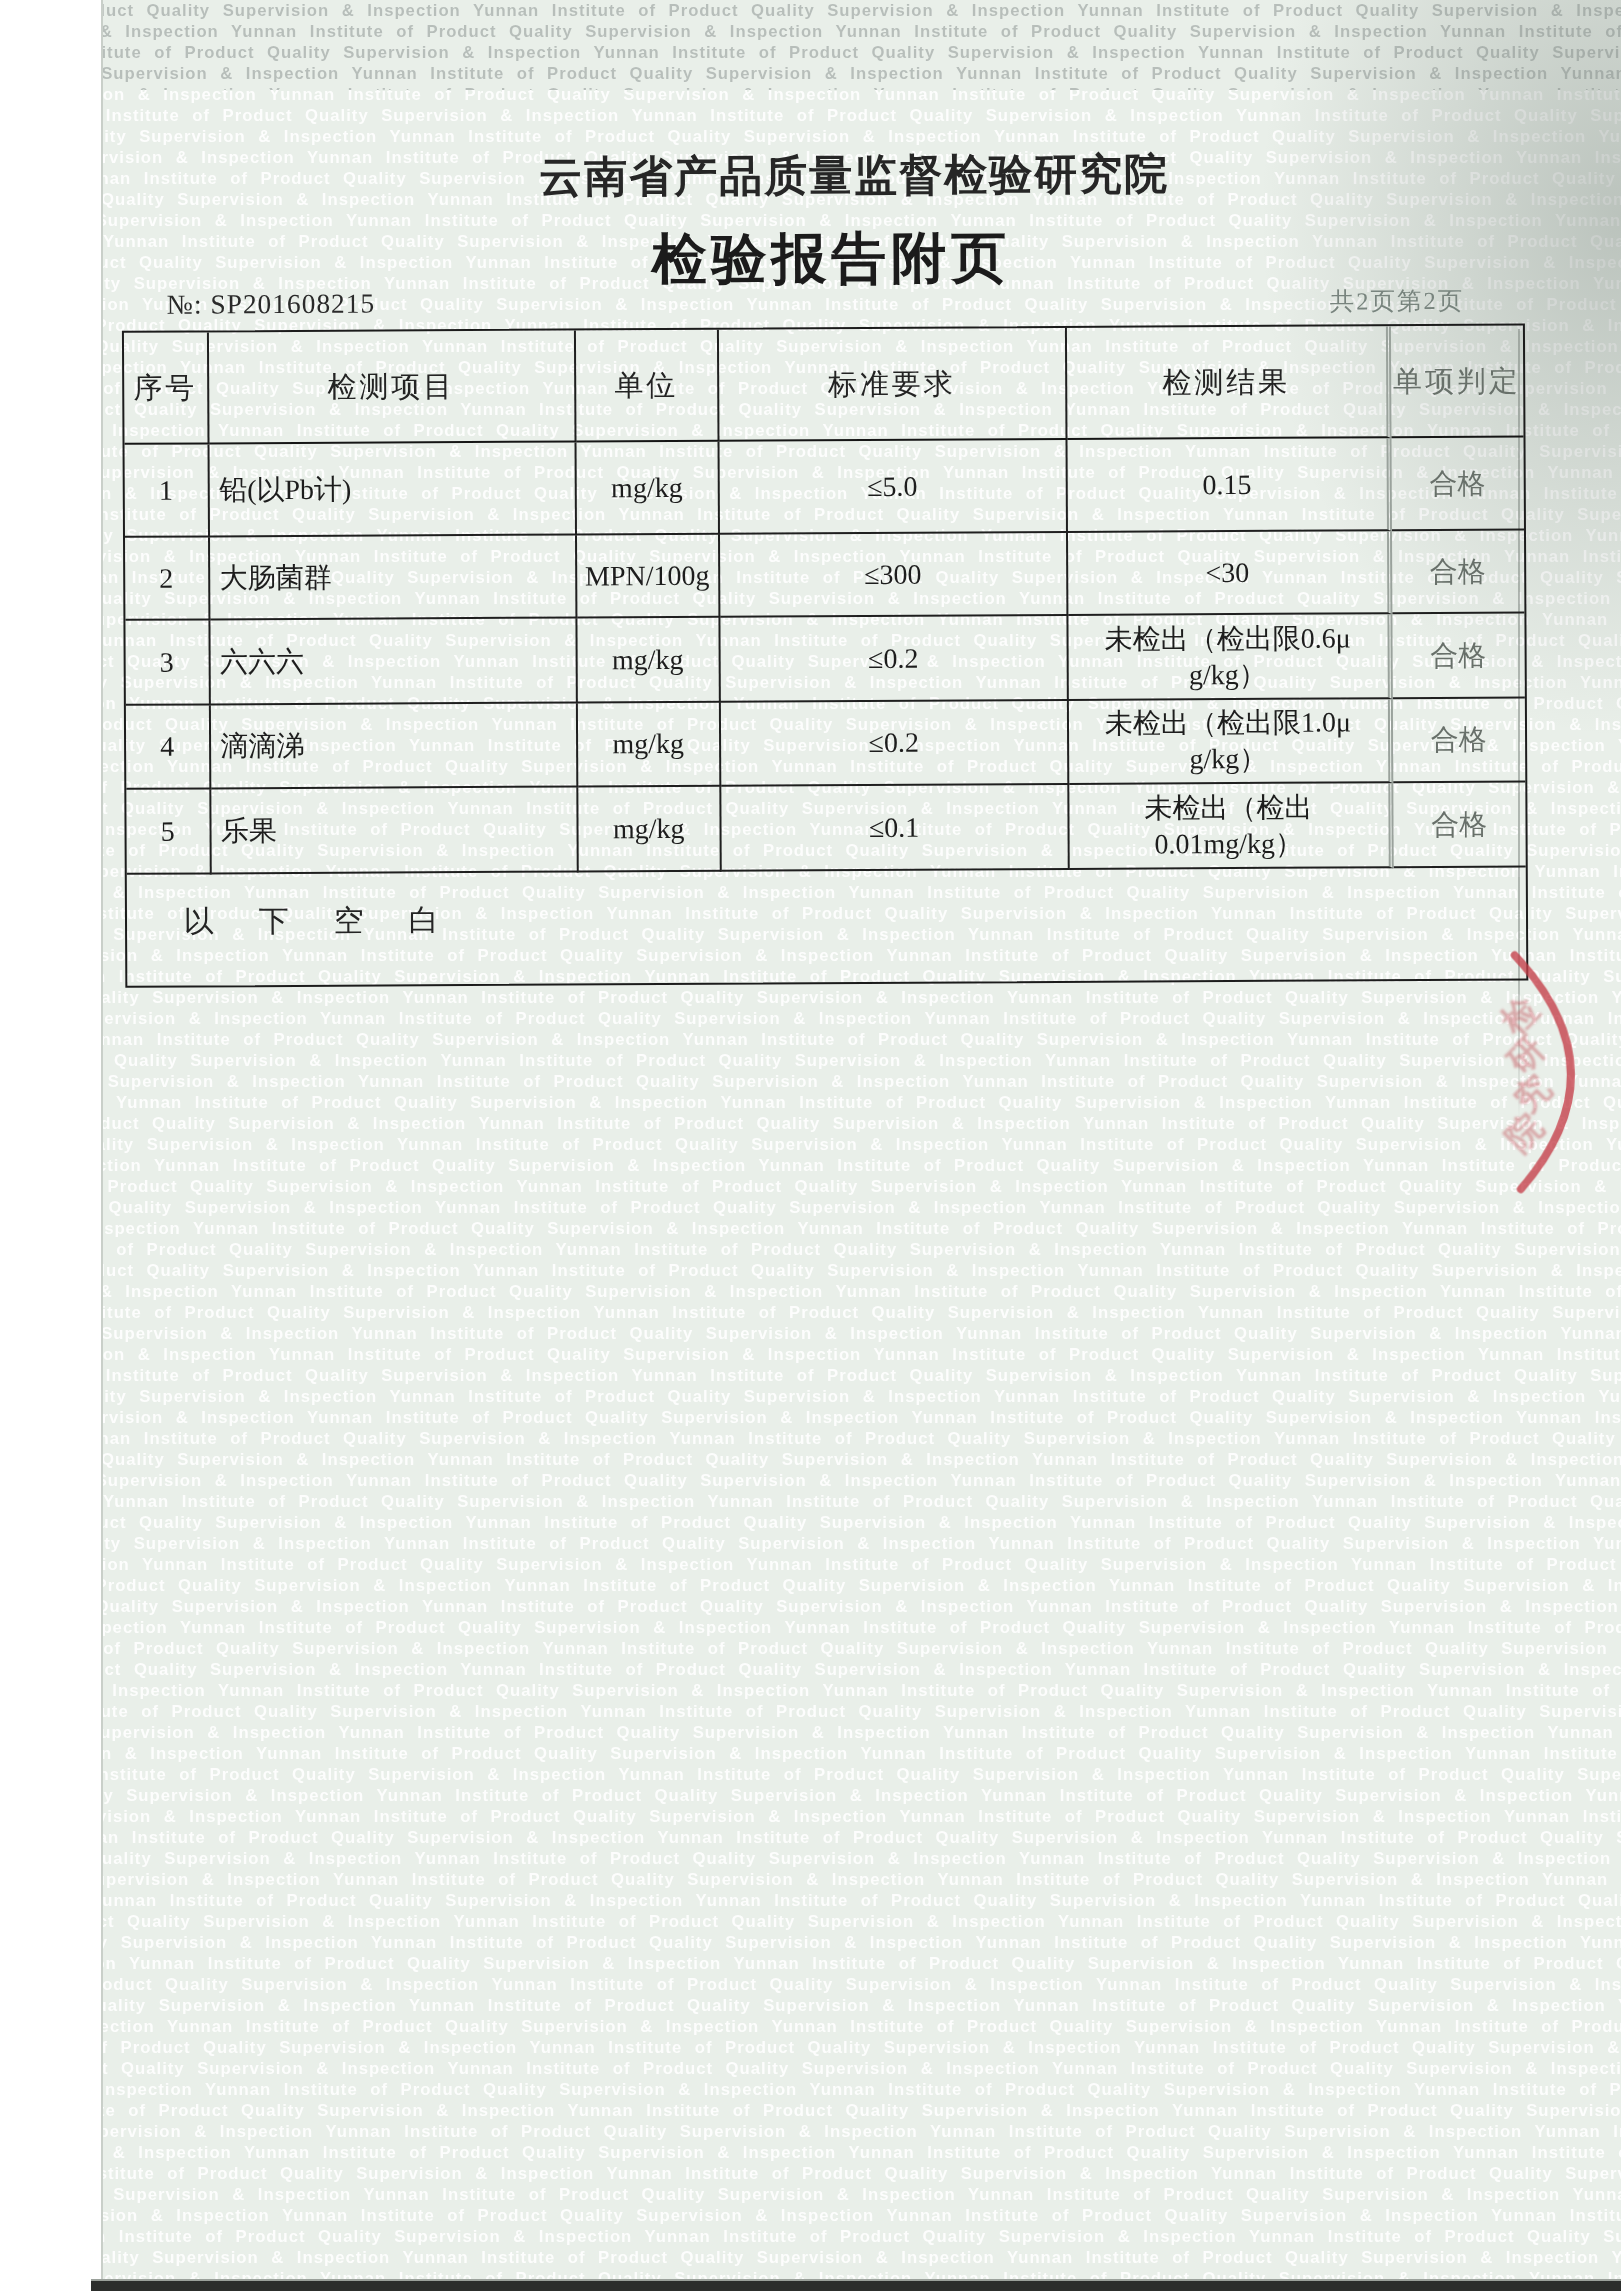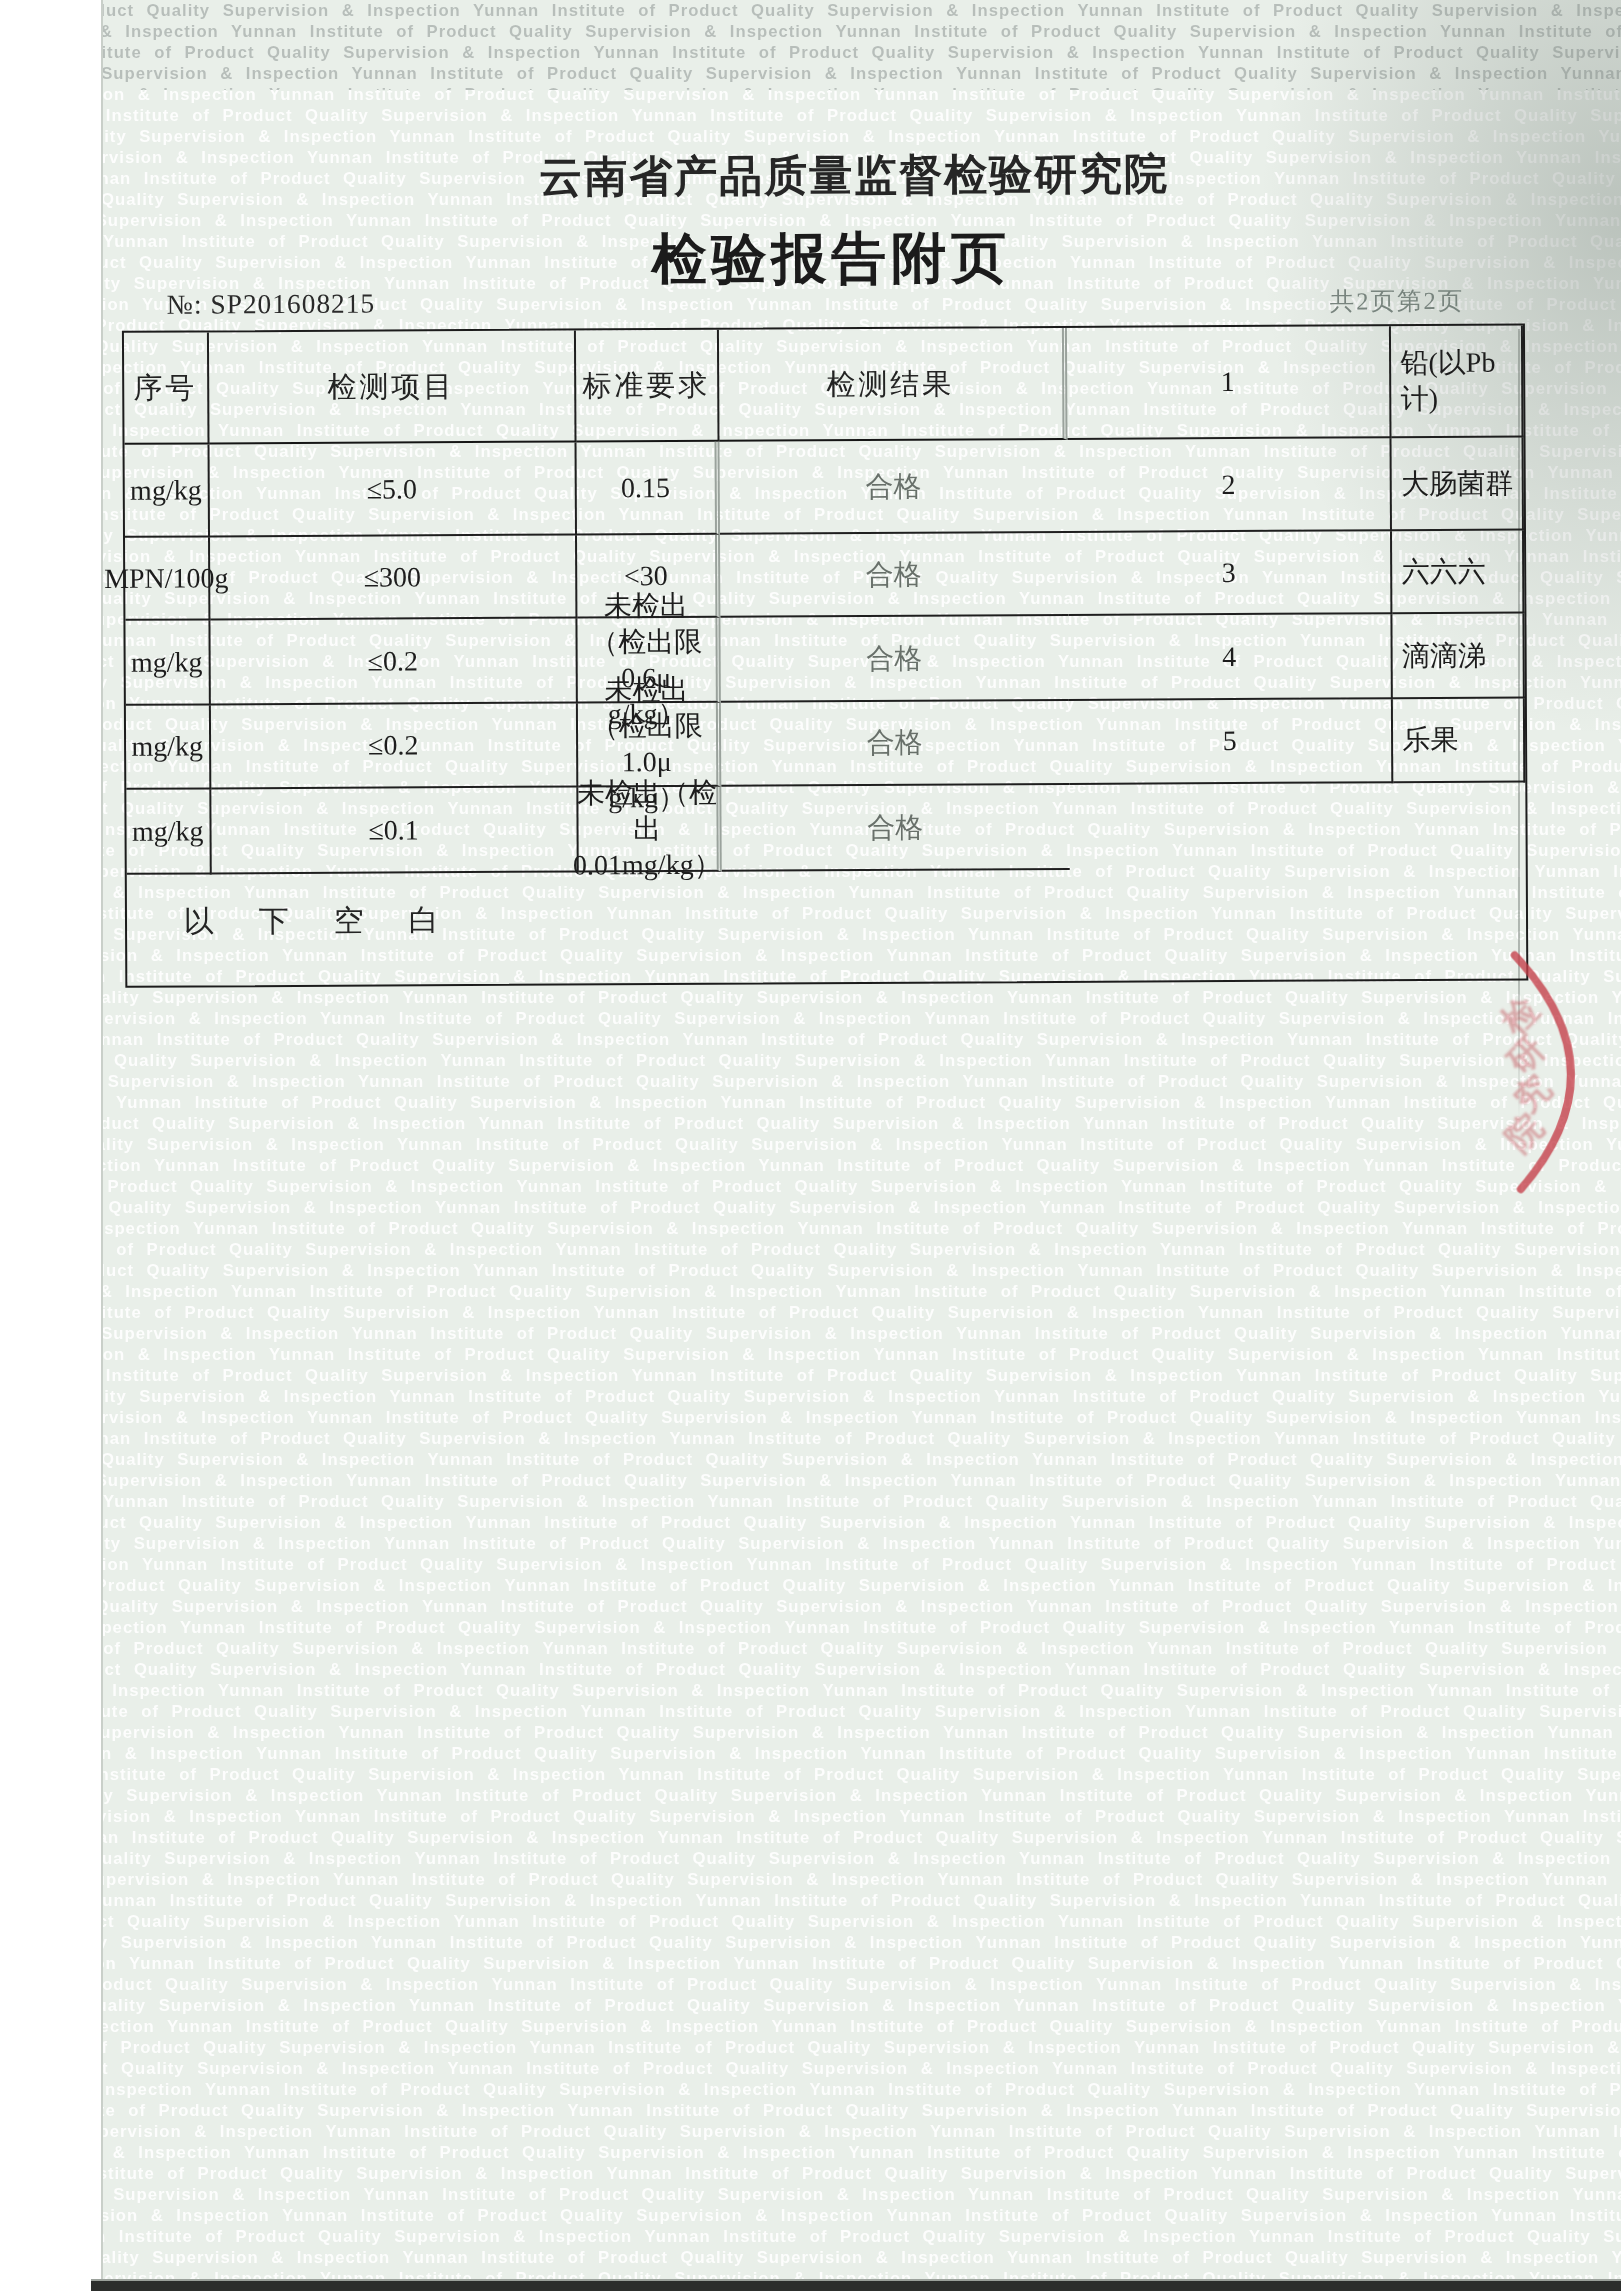--- a/index.html
+++ b/index.html
@@ -243,22 +243,24 @@
 
     <div class="org-title">云南省产品质量监督检验研究院</div>
     <div class="report-title">检验报告附页</div>
     <div class="report-no"><span>№:</span> <span>SP201608215</span></div>
     <div class="page-info">共2页第2页</div>
 
     <div class="rtable">
 
       <div class="cell head">序号</div>
       <div class="cell head">检测项目</div>
+      <div class="cell head">单位</div>
       <div class="cell head">标准要求</div>
       <div class="cell head resultcol">检测结果</div>
+      <div class="cell head lastcol">单项判定</div>
 
       <div class="cell">1</div>
       <div class="cell item">铅(以Pb计)</div>
       <div class="cell">mg/kg</div>
       <div class="cell">≤5.0</div>
       <div class="cell resultcol">0.15</div>
       <div class="cell lastcol">合格</div>
 
       <div class="cell">2</div>
       <div class="cell item">大肠菌群</div>

